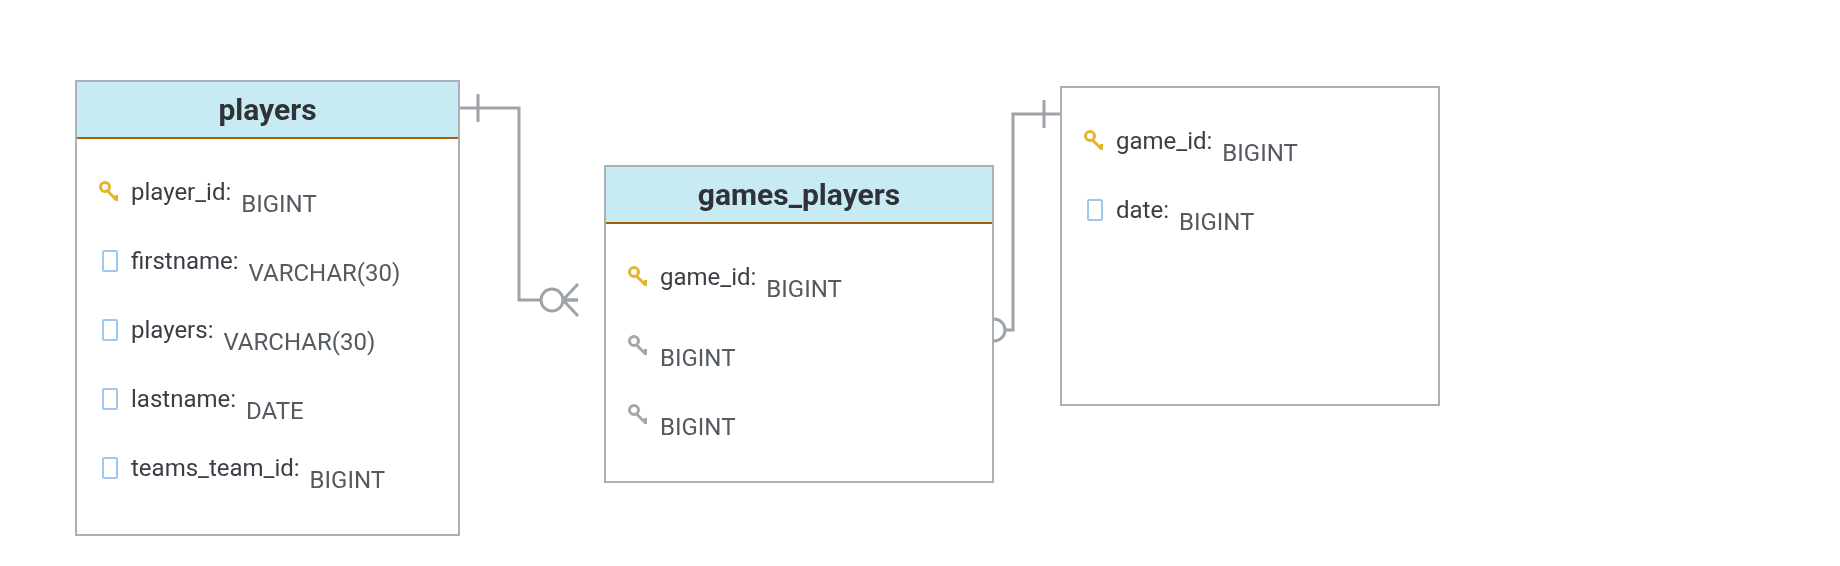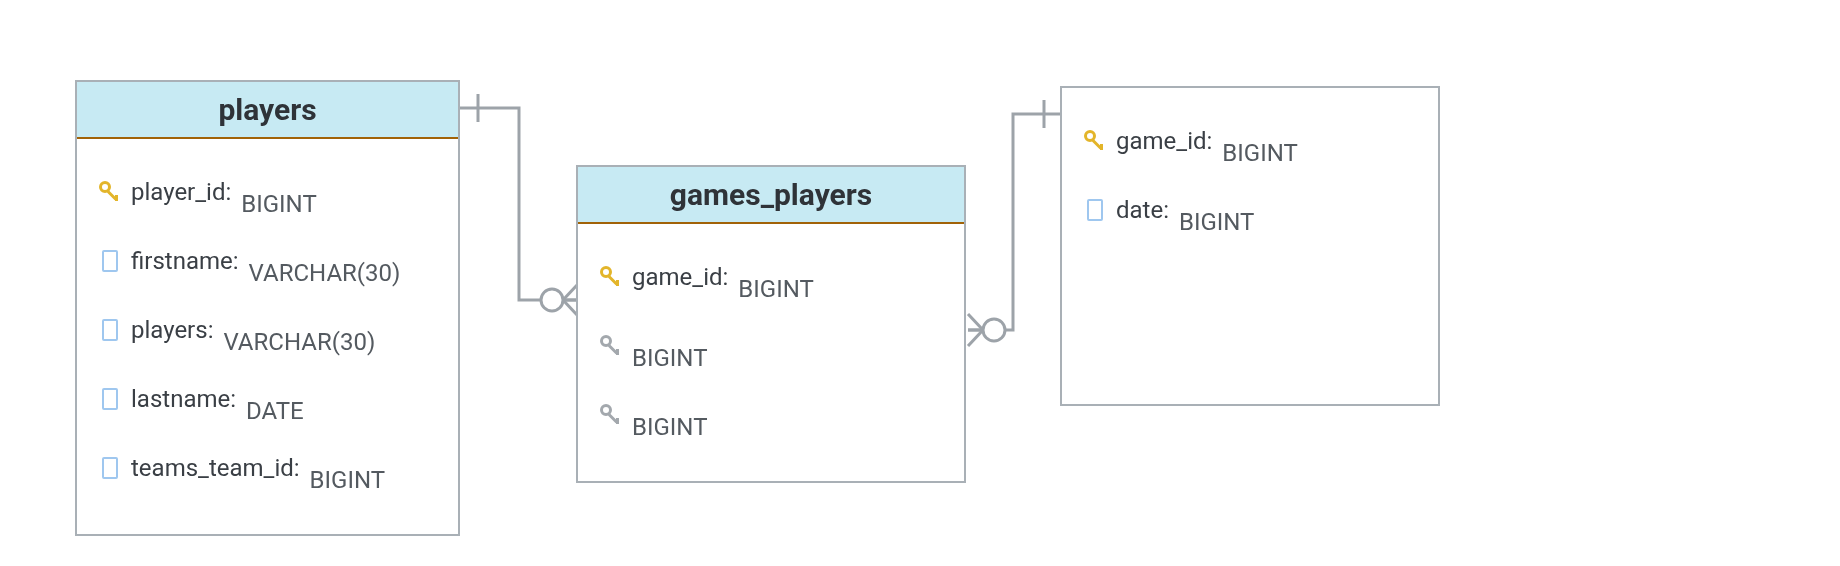--- a/index.html
+++ b/index.html
@@ -94,21 +94,21 @@
     height: 22px;
     border: 2px solid #9fc7ef;
     border-radius: 2px;
     box-sizing: border-box;
     flex: 0 0 16px;
     margin-left: 3px;
     margin-right: 3px;
   }
   
   #tbl-players { left: 75px;  top: 80px;  width: 385px; }
-  #tbl-gp      { left: 576px; top: 165px; width: 390px; }
+  #tbl-gp      { left: 604px; top: 165px; width: 390px; }
   #tbl-games   { left: 1060px; top: 86px;  width: 380px; height: 320px; }
 </style>
 </head>
 <body>
 
 <div class="canvas">
 
   <svg class="connectors" viewBox="0 0 1840 566">
     <g stroke="#9da3a9" stroke-width="3" fill="none">
 

